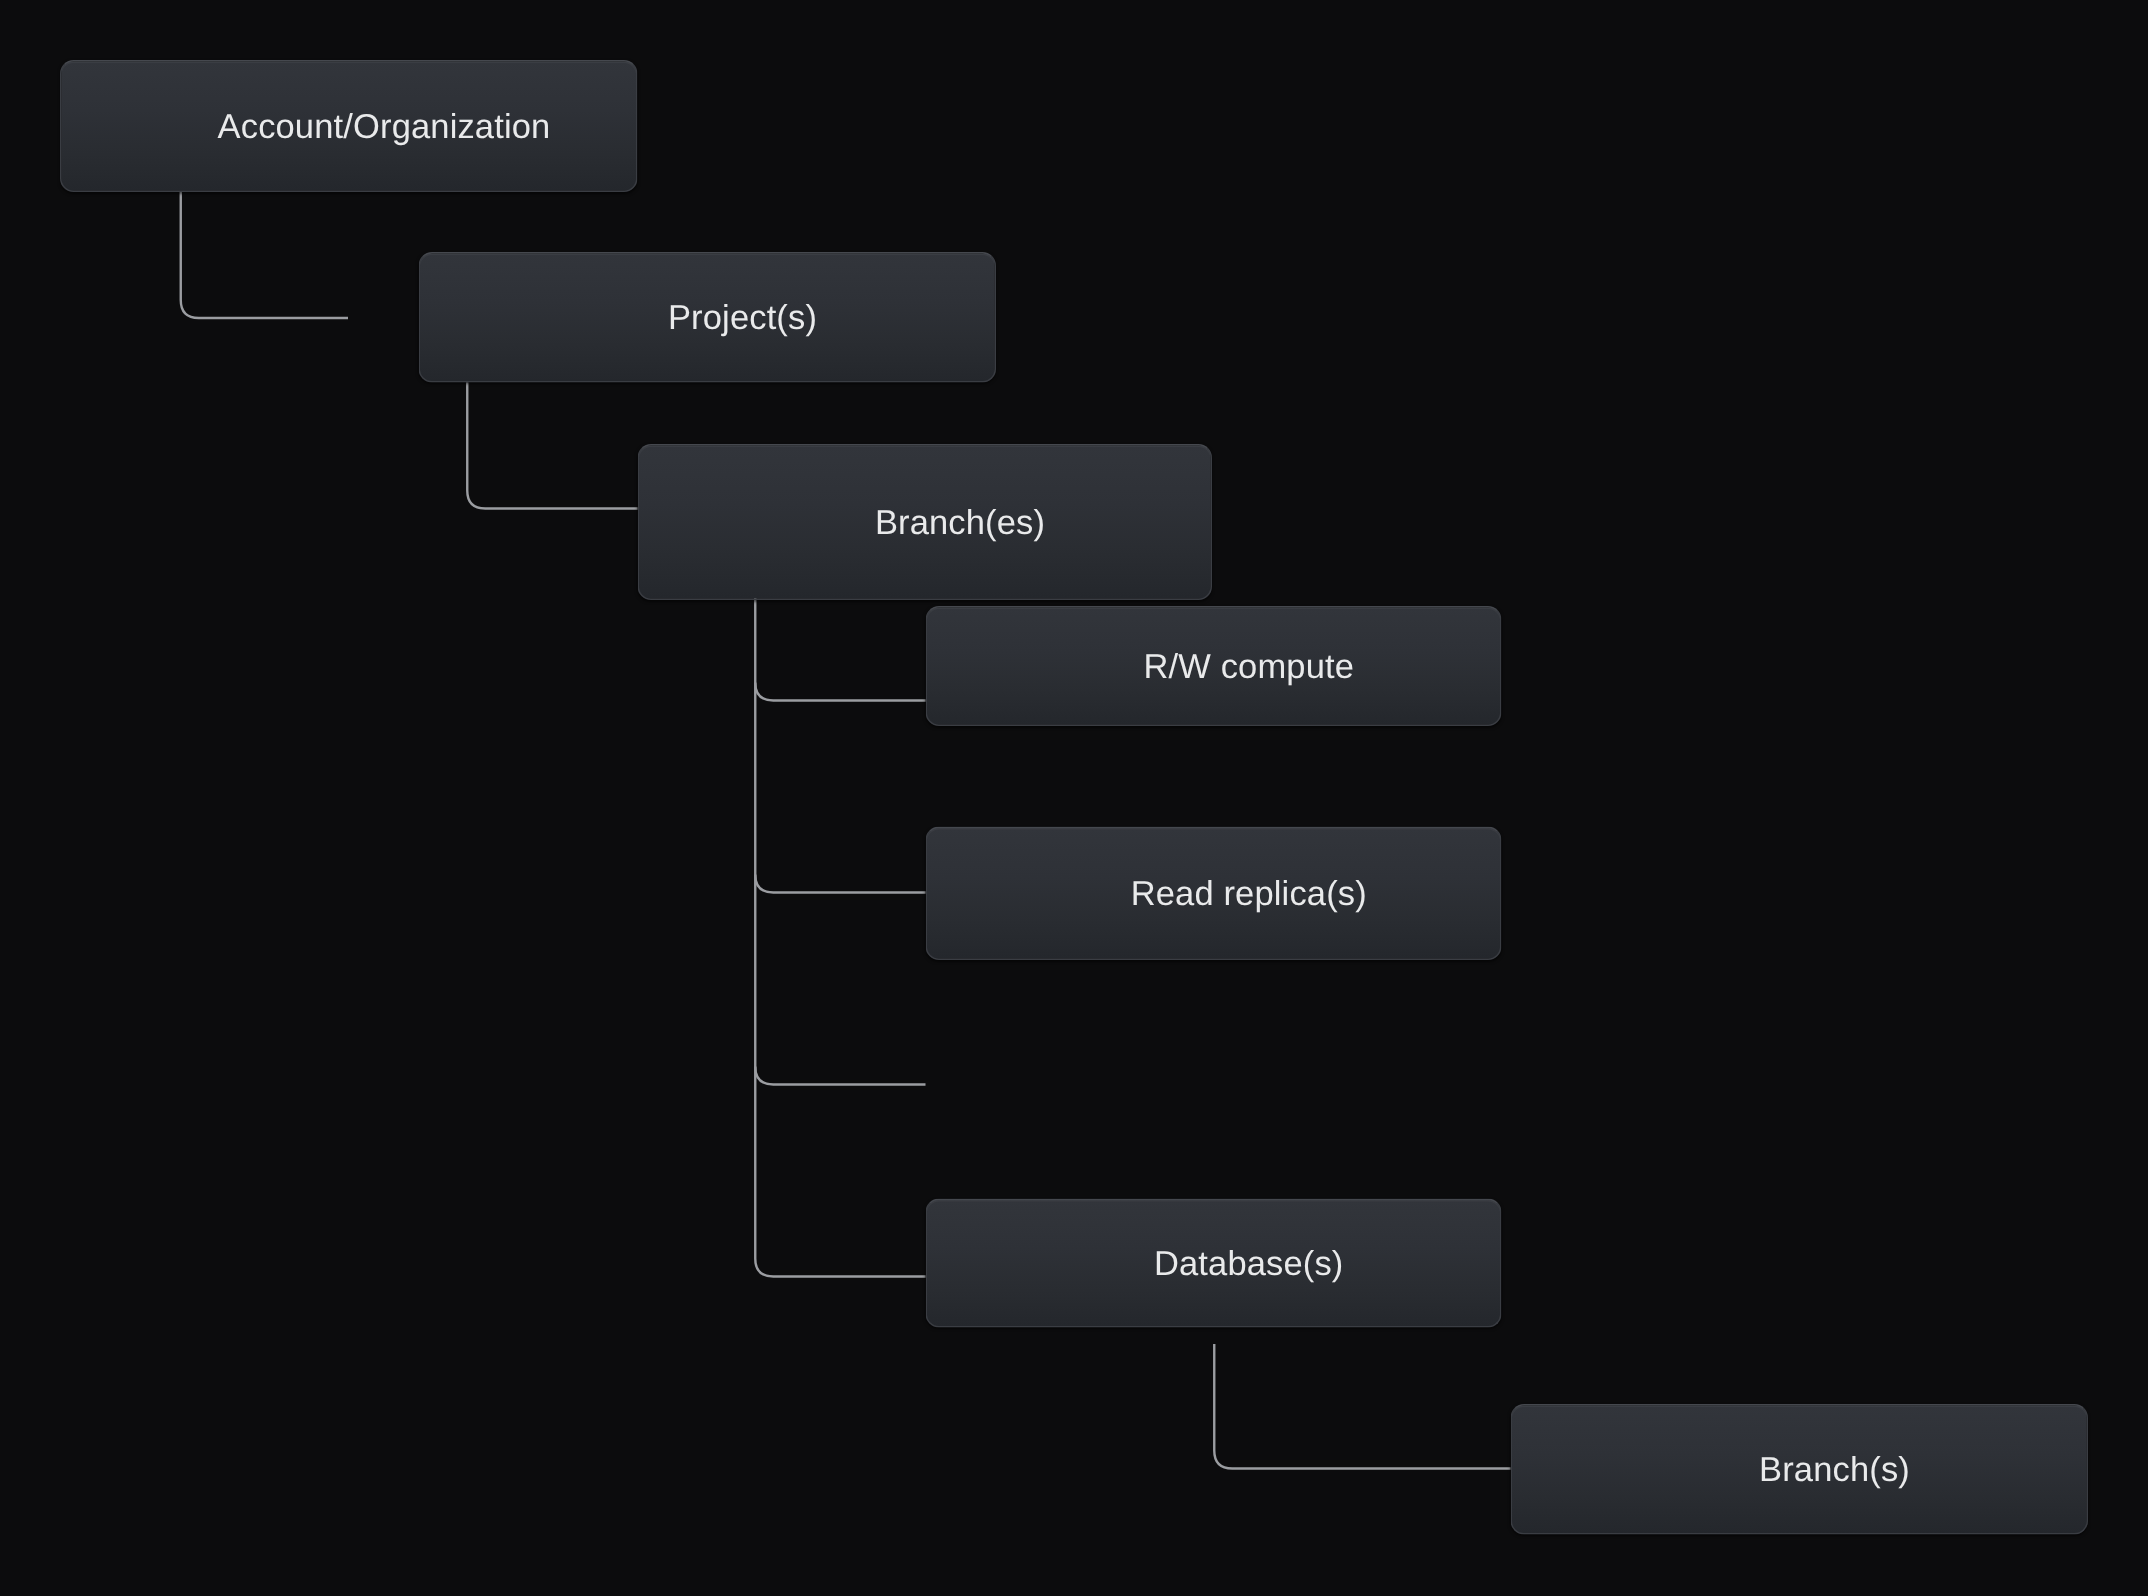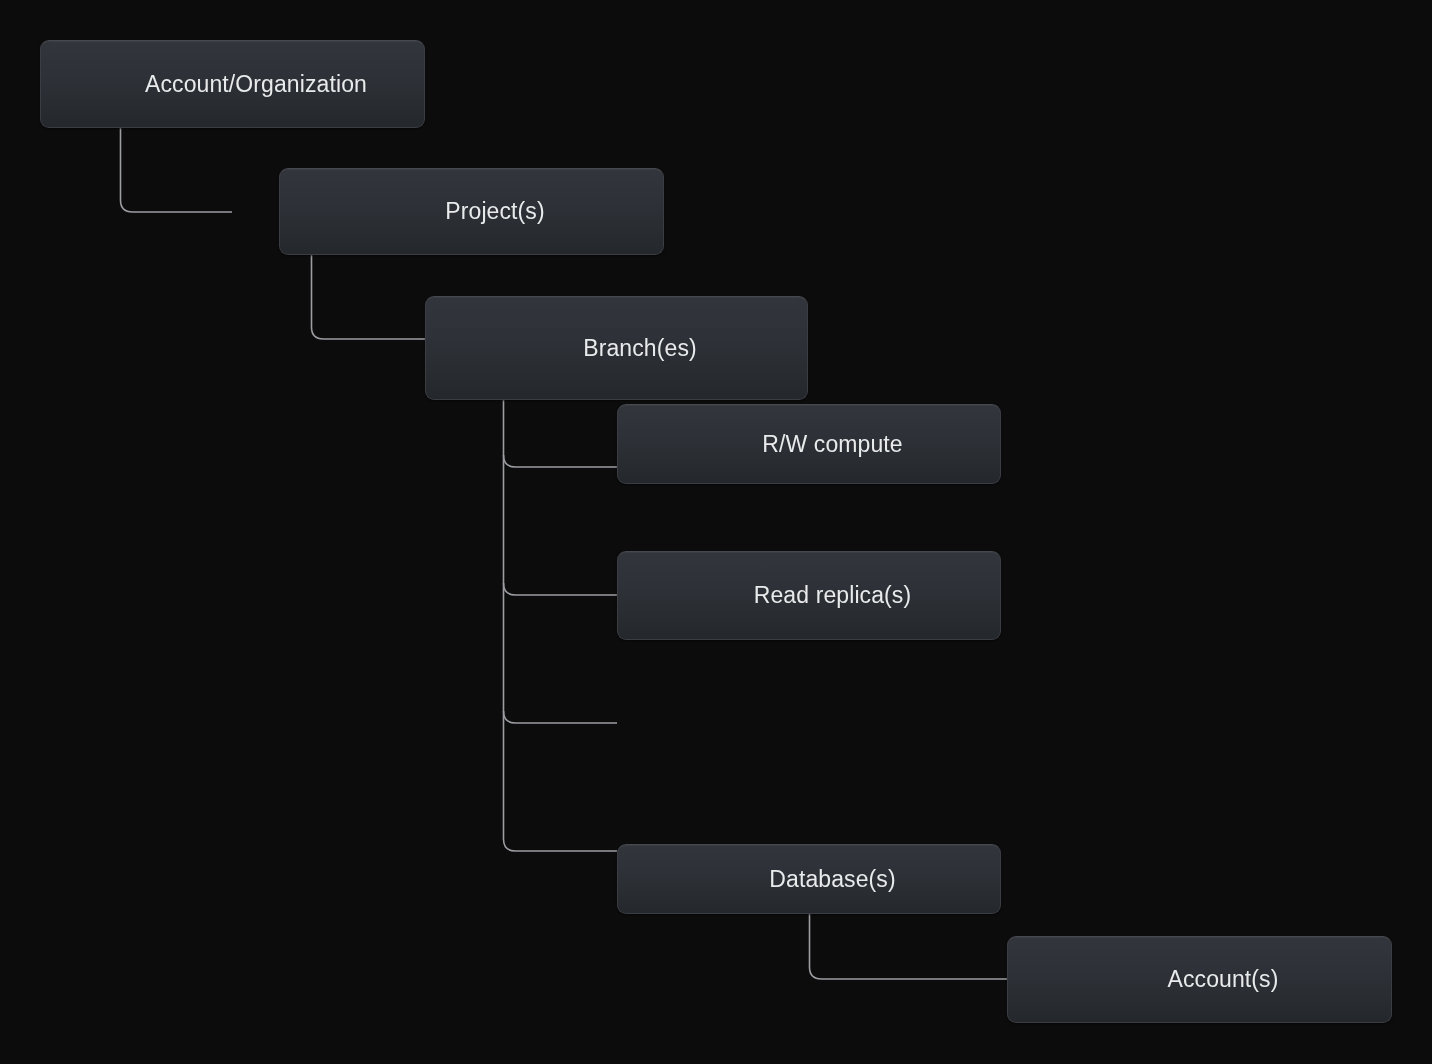--- a/index.html
+++ b/index.html
@@ -64,21 +64,21 @@
     user-select: none;
   }
 
   
   #node-account   { left: 40px;   top: 40px;  width: 385px; height: 88px; }
   #node-project   { left: 232px;  top: 168px; width: 385px; height: 87px; margin-left: 47px; }
   #node-branch    { left: 425px;  top: 296px; width: 383px; height: 104px; }
   #node-rw        { left: 617px;  top: 404px; width: 384px; height: 80px; }
   #node-replica   { left: 617px;  top: 551px; width: 384px; height: 89px; }
   #node-role      { left: 617px;  top: 679px; width: 384px; height: 89px; }
-  #node-database  { left: 617px;  top: 844px; width: 384px; height: 70px; }
+  #node-database  { left: 617px;  top: 799px; width: 384px; height: 86px; }
   #node-schema    { left: 1007px; top: 936px; width: 385px; height: 87px; }
 </style>
 </head>
 <body>
 
 <div id="diagram-canvas">
 
   <svg id="connector-layer" viewBox="0 0 1432 1064" width="1432" height="1064" xmlns="http://www.w3.org/2000/svg">
 
     <path class="connector-path" d="M 120.5 128 L 120.5 200 Q 120.5 212 132.5 212 L 232 212"></path>
@@ -115,16 +115,16 @@
   <div class="node-box" id="node-replica">
     <span class="node-label">Read replica(s)</span>
   </div>
 
 
   <div class="node-box" id="node-database">
     <span class="node-label">Database(s)</span>
   </div>
 
   <div class="node-box" id="node-schema">
-    <span class="node-label">Account(s)</span>
+    <span class="node-label">Branch(s)</span>
   </div>
 
 </div>
 
 </body></html>

